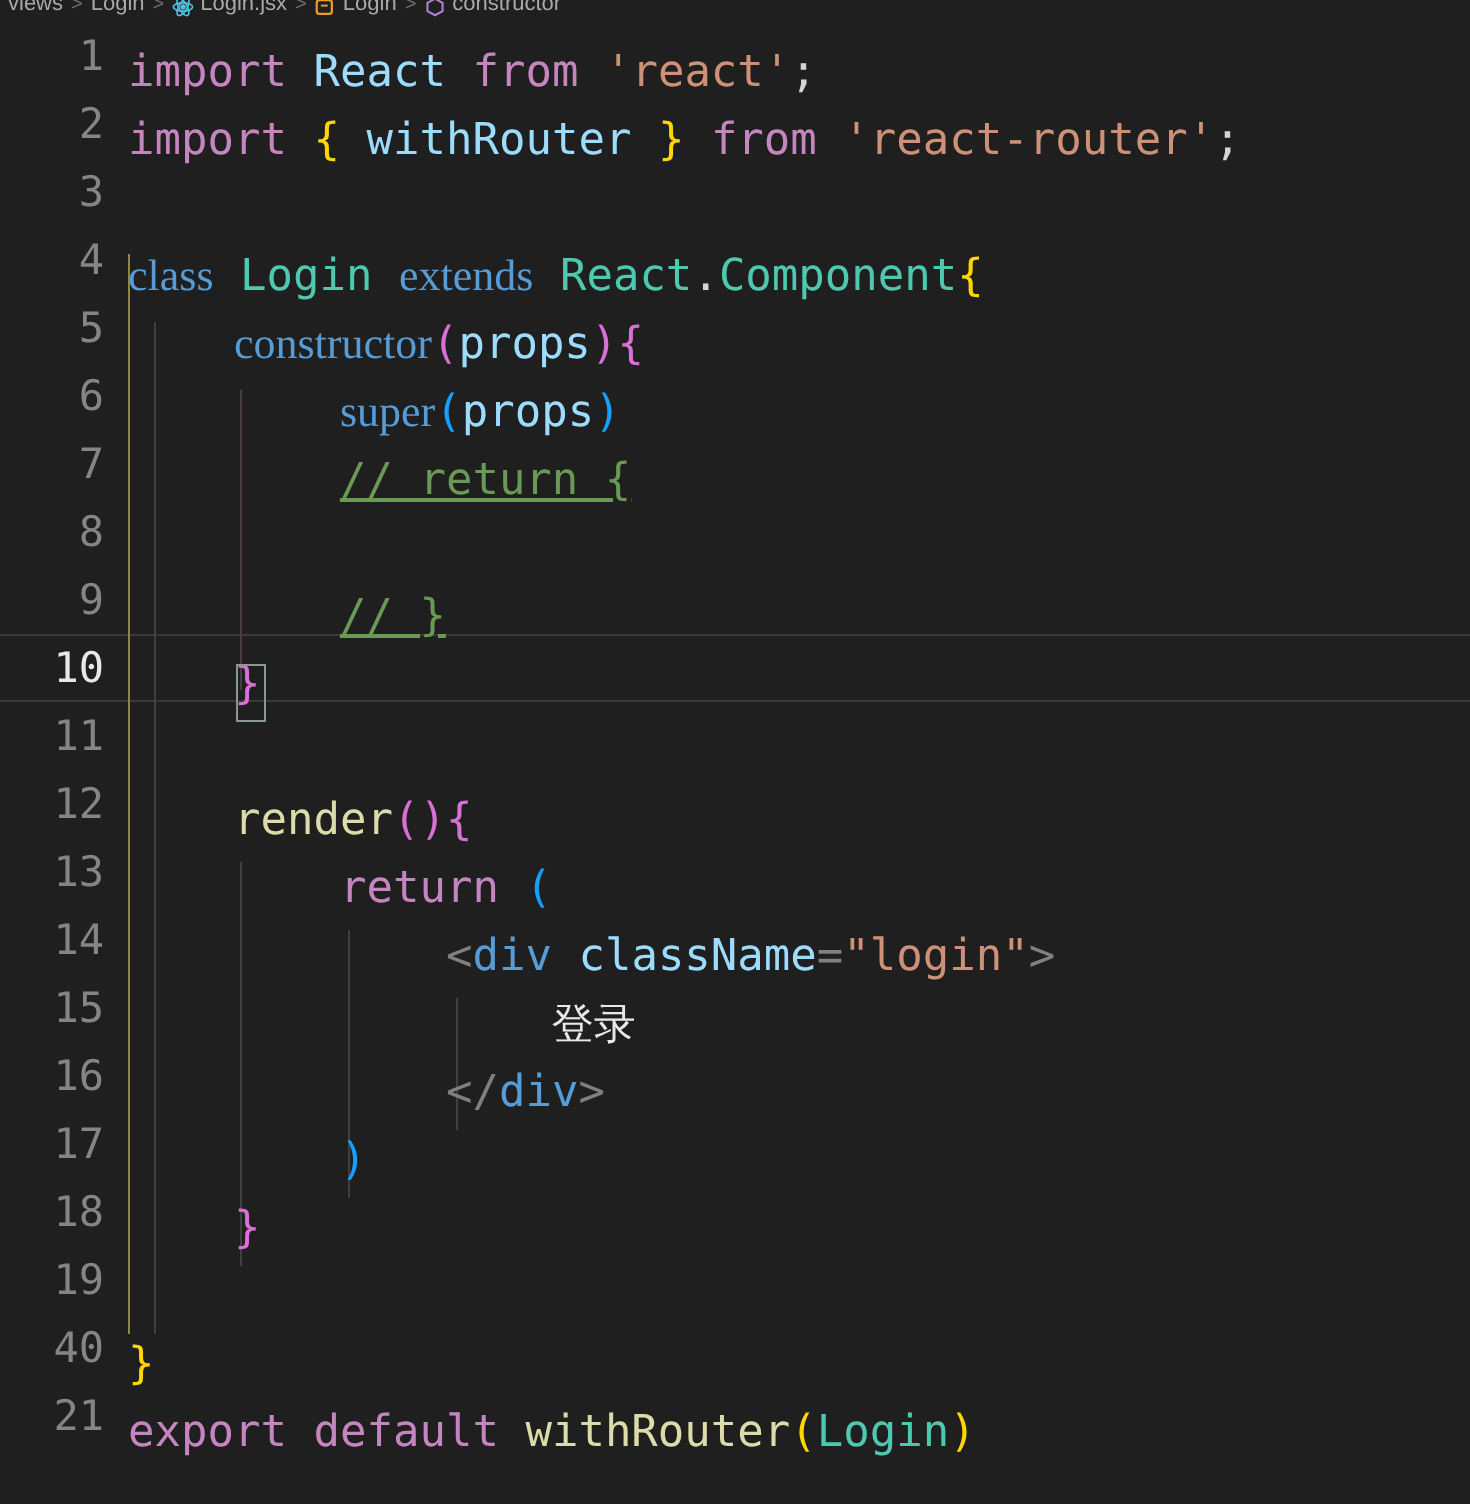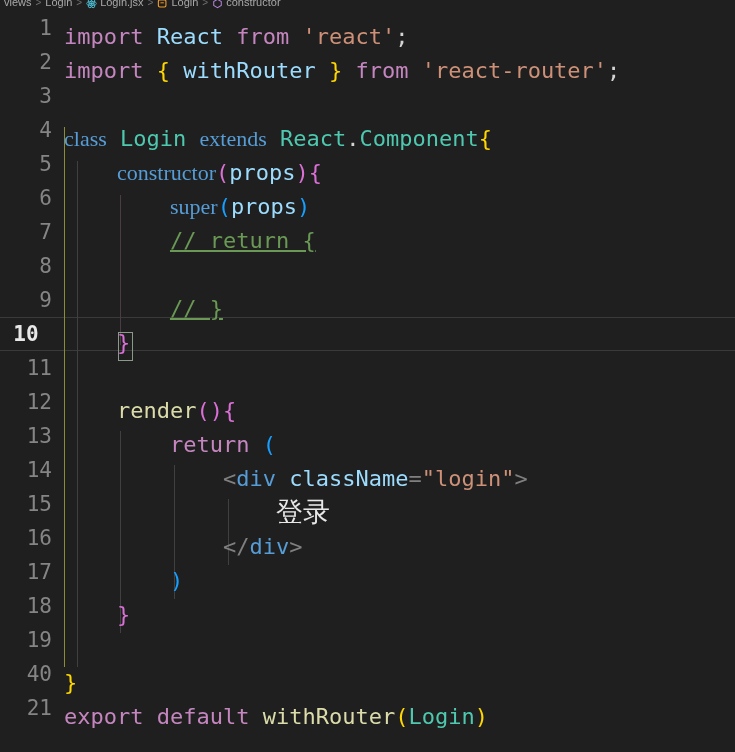--- a/index.html
+++ b/index.html
@@ -84,22 +84,21 @@
     min-width: 52px;
     text-align: right;
     color: #858585;
     font-size: 21px;
     font-family: "DejaVu Sans Mono", monospace;
     user-select: none;
     padding-right: 0;
   }
   .line.active .ln {
     color: #e8e8e8;
-    font-weight: bold;
-    text-align: center;
+    font-weight: normal;
   }
 
   .code {
     padding-left: 12px;
     color: #d4d4d4;
     font-family: "DejaVu Sans Mono", monospace;
     font-size: 22px;
     position: relative;
     z-index: 2;
     margin-top: 17px;
@@ -151,21 +150,21 @@
   .t-func      { color: #dcdcaa; }
   .t-comment   { color: #6a9955; text-decoration: underline; }
   .t-blue      { color: #569cd6; font-family: Liberation Serif, serif; }
   .t-b1        { color: #ffd700; }
   .t-b2        { color: #da70d6; }
   .t-b3        { color: #179fff; }
   .t-tag       { color: #808080; }
   .t-tagname   { color: #569cd6; }
   .t-attr      { color: #9cdcfe; }
   .t-plain     { color: #d4d4d4; }
-  .t-cjk       { color: #e8e8e8; font-family: "DejaVu Sans", sans-serif; font-size: 27px; }
+  .t-cjk       { color: #e8e8e8; font-family: "DejaVu Sans", sans-serif; font-size: 21px; }
 </style>
 </head>
 <body>
 
 <div class="breadcrumb" id="breadcrumb">
     <span class="crumb">
       <span>views</span>
     </span>
     <span class="crumb-sep">&gt;</span>
     <span class="crumb">

